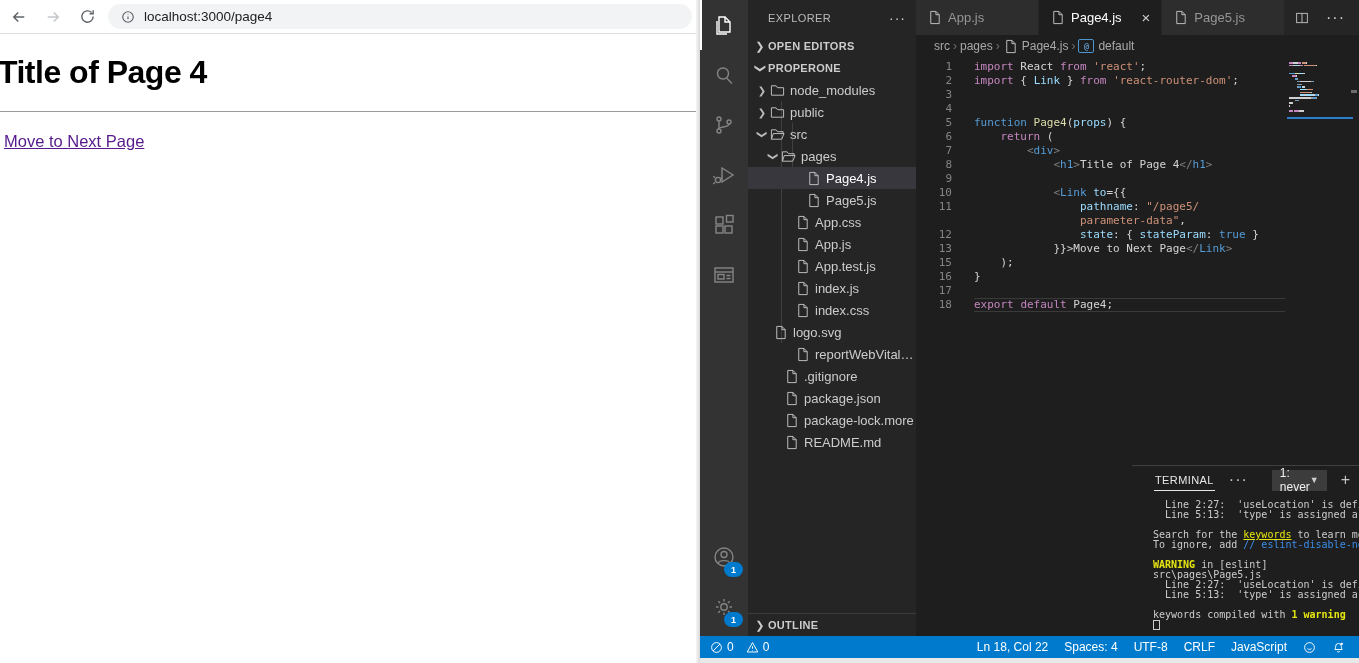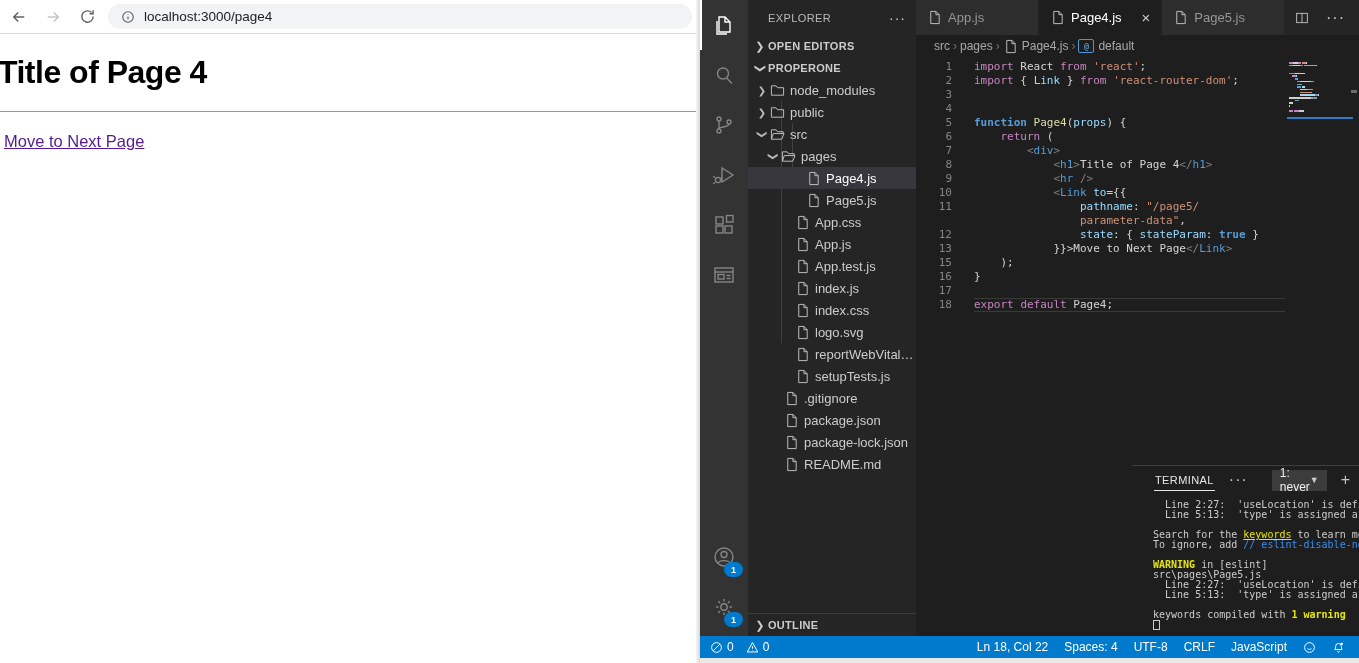--- a/index.html
+++ b/index.html
@@ -59,21 +59,21 @@
   .crumb{cursor:pointer;display:flex;align-items:center;gap:4px;}
   .crumb-sep{color:#6e6e6e;font-size:12px;}
   .sym-ic{display:inline-flex;width:14px;height:12px;border:1px solid #4e94ce;border-radius:2px;color:#75beff;font-size:8px;align-items:center;justify-content:center;font-family:"DejaVu Sans Mono",monospace;}
 
   
   .code{position:absolute;top:57px;left:0;right:0;bottom:171px;font-family:"DejaVu Sans Mono",monospace;font-size:11px;padding-top:3px;overflow:hidden;cursor:text;}
   .line{display:flex;height:14px;line-height:14px;white-space:pre;}
   .ln{flex:none;width:36px;text-align:right;color:#858585;}
   .lc{flex:1;margin-left:22px;margin-right:74px;overflow:hidden;}
   .line.current .lc{box-shadow:inset 0 1px 0 #3a3a3a, inset 0 -1px 0 #3a3a3a;}
-  .t-kw{color:#c586c0;} .t-kwb{color:#569cd6;font-weight:bold;} .t-fn{color:#dcdcaa;}
+  .t-kw{color:#c586c0;} .t-kwb{color:#569cd6;} .t-fn{color:#dcdcaa;}
   .t-var{color:#9cdcfe;} .t-str{color:#ce9178;} .t-tag{color:#569cd6;}
   .t-br{color:#808080;} .t-pl{color:#d4d4d4;}
   .minimap{position:absolute;top:5px;right:8px;width:62px;}
   .mm-row{display:flex;height:1.6px;margin-bottom:1.1px;}
   .mm-seg{height:100%;}
   .mm-caret{position:absolute;right:6px;width:66px;height:2px;background:#2a7dc9;}
   .ovr-mark{position:absolute;right:2px;top:33px;width:6px;height:3px;background:#6c6c6c;}
 
   
   .panel{position:absolute;left:216px;right:0;top:465px;height:171px;background:#1e1e1e;border-top:1px solid #3f3f3f;}
@@ -299,61 +299,54 @@
               </svg></span>
             <span class="tlabel">index.js</span>
           </div>
           <div class="trow" style="padding-left: 46px;">
             <span class="fic"><svg viewBox="0 0 16 16">
                 <path d="M4 1.5h5.5L13 5v9.5H4z"></path>
                 <path d="M9.5 1.5V5H13"></path>
               </svg></span>
             <span class="tlabel">index.css</span>
           </div>
+          <div class="trow" style="padding-left: 24px;">
+            <span class="fic"><svg viewBox="0 0 16 16">
+                <path d="M4 1.5h5.5L13 5v9.5H4z"></path>
+                <path d="M9.5 1.5V5H13"></path>
+              </svg></span>
+            <span class="tlabel">logo.svg</span>
+          </div>
           <div class="trow" style="padding-left: 46px;">
             <span class="fic"><svg viewBox="0 0 16 16">
                 <path d="M4 1.5h5.5L13 5v9.5H4z"></path>
                 <path d="M9.5 1.5V5H13"></path>
               </svg></span>
-            <span class="tlabel">logo.svg</span>
-          </div>
-          <div class="trow" style="padding-left: 46px;">
-            <span class="fic"><svg viewBox="0 0 16 16">
-                <path d="M4 1.5h5.5L13 5v9.5H4z"></path>
-                <path d="M9.5 1.5V5H13"></path>
-              </svg></span>
             <span class="tlabel">reportWebVitals.js</span>
           </div>
-          <div class="trow" style="padding-left: 46px;">
-            <span class="fic"><svg viewBox="0 0 16 16">
-                <path d="M4 1.5h5.5L13 5v9.5H4z"></path>
-                <path d="M9.5 1.5V5H13"></path>
-              </svg></span>
-            <span class="tlabel">setupTests.js</span>
-          </div>
           <div class="trow" style="padding-left: 35px;">
             <span class="fic"><svg viewBox="0 0 16 16">
                 <path d="M4 1.5h5.5L13 5v9.5H4z"></path>
                 <path d="M9.5 1.5V5H13"></path>
               </svg></span>
             <span class="tlabel">.gitignore</span>
           </div>
           <div class="trow" style="padding-left: 35px;">
             <span class="fic"><svg viewBox="0 0 16 16">
                 <path d="M4 1.5h5.5L13 5v9.5H4z"></path>
                 <path d="M9.5 1.5V5H13"></path>
               </svg></span>
             <span class="tlabel">package.json</span>
           </div>
           <div class="trow" style="padding-left: 35px;">
             <span class="fic"><svg viewBox="0 0 16 16">
                 <path d="M4 1.5h5.5L13 5v9.5H4z"></path>
                 <path d="M9.5 1.5V5H13"></path>
               </svg></span>
-            <span class="tlabel">package-lock.json</span>
+            <span class="tlabel">package-lock.more</span>
           </div>
           <div class="trow" style="padding-left: 35px;">
             <span class="fic"><svg viewBox="0 0 16 16">
                 <path d="M4 1.5h5.5L13 5v9.5H4z"></path>
                 <path d="M9.5 1.5V5H13"></path>
               </svg></span>
             <span class="tlabel">README.md</span>
           </div>
         </div>
       <div class="sb-outline section-row" style="padding-left:4px;">
@@ -536,21 +529,21 @@
         <div class="mm-caret" id="mm-caret" style="top: 60.3px;"></div>
         <div class="ovr-mark"></div>
       <div class="line"><span class="ln">1</span><span class="lc"><span class="t-kw">import</span><span class="t-pl"> React </span><span class="t-kw">from</span><span class="t-pl"> </span><span class="t-str">'react'</span><span class="t-pl">;</span></span></div>
           <div class="line"><span class="ln">2</span><span class="lc"><span class="t-kw">import</span><span class="t-pl"> { </span><span class="t-var">Link</span><span class="t-pl"> } </span><span class="t-kw">from</span><span class="t-pl"> </span><span class="t-str">'react-router-dom'</span><span class="t-pl">;</span></span></div>
           <div class="line"><span class="ln">3</span><span class="lc"></span></div>
           <div class="line"><span class="ln">4</span><span class="lc"></span></div>
           <div class="line"><span class="ln">5</span><span class="lc"><span class="t-kwb">function</span><span class="t-pl"> </span><span class="t-fn">Page4</span><span class="t-pl">(</span><span class="t-var">props</span><span class="t-pl">) {</span></span></div>
           <div class="line"><span class="ln">6</span><span class="lc"><span class="t-pl">    </span><span class="t-kw">return</span><span class="t-pl"> (</span></span></div>
           <div class="line"><span class="ln">7</span><span class="lc"><span class="t-pl">        </span><span class="t-br">&lt;</span><span class="t-tag">div</span><span class="t-br">&gt;</span></span></div>
           <div class="line"><span class="ln">8</span><span class="lc"><span class="t-pl">            </span><span class="t-br">&lt;</span><span class="t-tag">h1</span><span class="t-br">&gt;</span><span class="t-pl">Title of Page 4</span><span class="t-br">&lt;/</span><span class="t-tag">h1</span><span class="t-br">&gt;</span></span></div>
-          <div class="line"><span class="ln">9</span><span class="lc"><span class="t-pl">            </span><span class="t-br">&lt;</span><span class="t-tag">hr</span><span class="t-br"> /&gt;</span></span></div>
+          <div class="line"><span class="ln">9</span></div>
           <div class="line"><span class="ln">10</span><span class="lc"><span class="t-pl">            </span><span class="t-br">&lt;</span><span class="t-tag">Link</span><span class="t-pl"> </span><span class="t-var">to</span><span class="t-pl">={{</span></span></div>
           <div class="line"><span class="ln">11</span><span class="lc"><span class="t-pl">                </span><span class="t-var">pathname</span><span class="t-pl">: </span><span class="t-str">"/page5/</span></span></div>
           <div class="line"><span class="ln"></span><span class="lc"><span class="t-pl">                </span><span class="t-str">parameter-data"</span><span class="t-pl">,</span></span></div>
           <div class="line"><span class="ln">12</span><span class="lc"><span class="t-pl">                </span><span class="t-var">state</span><span class="t-pl">: { </span><span class="t-var">stateParam</span><span class="t-pl">: </span><span class="t-kwb">true</span><span class="t-pl"> }</span></span></div>
           <div class="line"><span class="ln">13</span><span class="lc"><span class="t-pl">            }}&gt;</span><span class="t-pl">Move to Next Page</span><span class="t-br">&lt;/</span><span class="t-tag">Link</span><span class="t-br">&gt;</span></span></div>
           <div class="line"><span class="ln">15</span><span class="lc"><span class="t-pl">    );</span></span></div>
           <div class="line"><span class="ln">16</span><span class="lc"><span class="t-pl">}</span></span></div>
           <div class="line"><span class="ln">17</span><span class="lc"></span></div>
           <div class="line current"><span class="ln">18</span><span class="lc"><span class="t-kw">export</span><span class="t-pl"> </span><span class="t-kw">default</span><span class="t-pl"> Page4;</span></span></div>
         </div>

